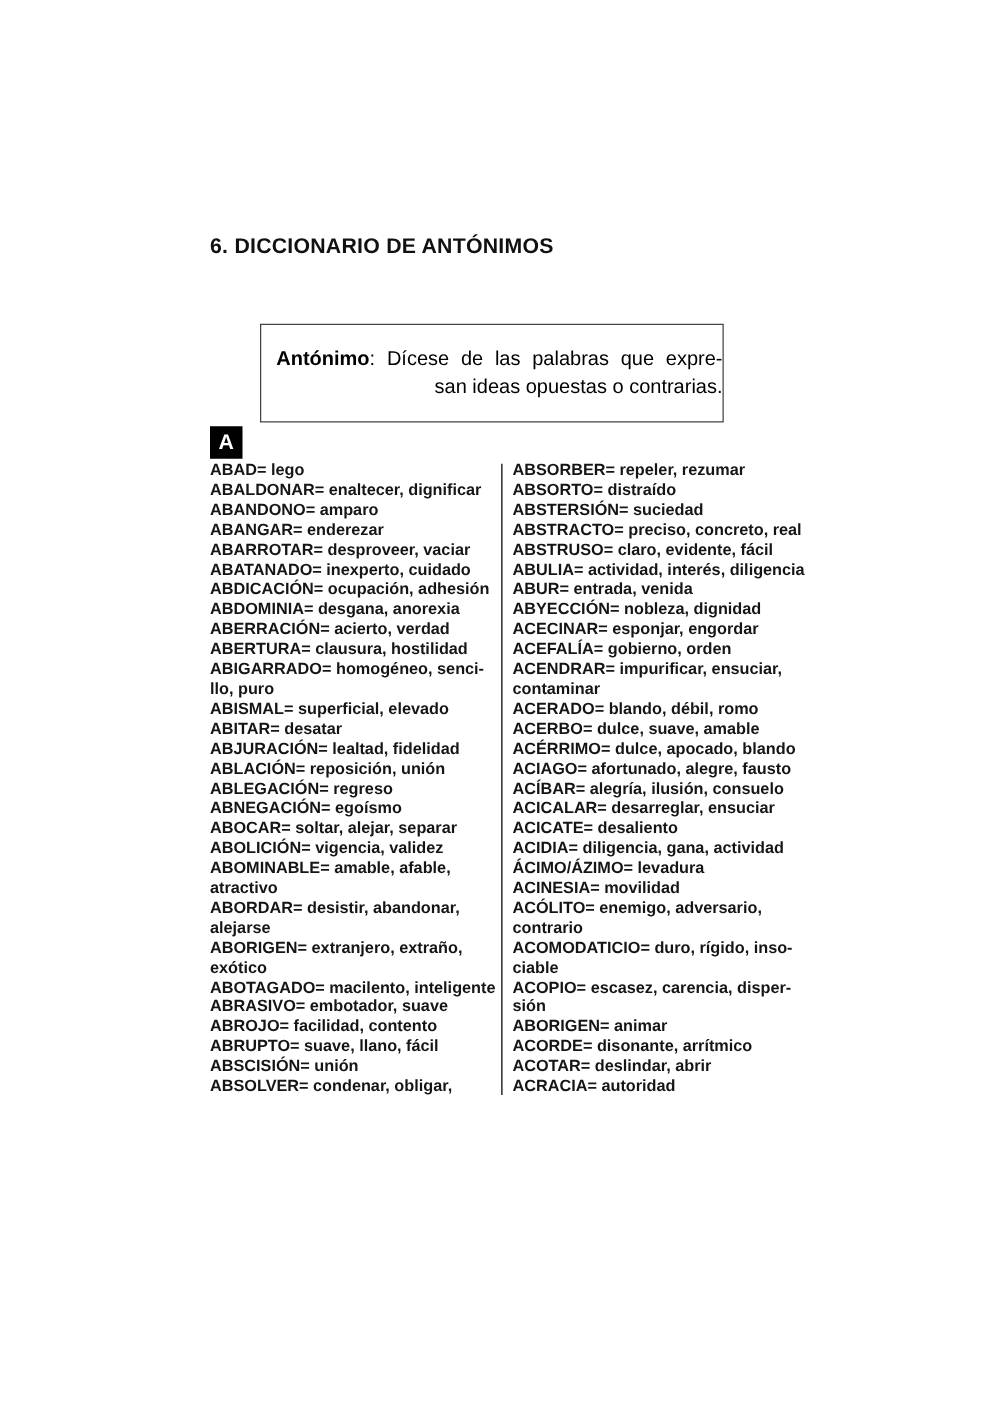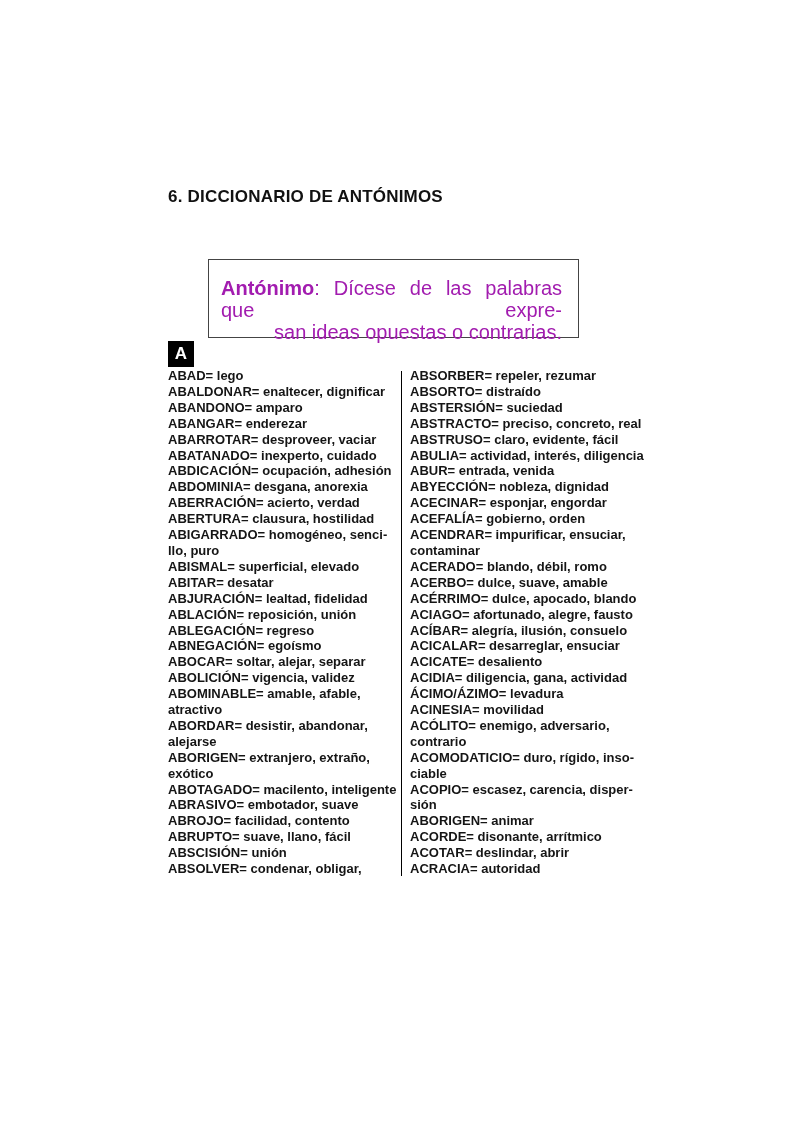--- a/index.html
+++ b/index.html
@@ -22,24 +22,24 @@
     color: #111;
     letter-spacing: 0.2px;
   }
   .def-box {
     position: absolute;
     left: 208px;
     top: 259px;
     width: 371px;
     height: 79px;
     border: 1px solid #444;
-    padding: 17px 16px 0 12px;
-    font-size: 20px;
+    padding: 17px 0 0 12px;
+    font-size: 16px;
     line-height: 22px;
-    color: #a21caf;
+    color: #000000;
   }
   .def-line1 { text-align: justify; text-align-last: justify; white-space: normal; }
   .def-line1 .bold { font-weight: bold; }
   .def-line2 { text-align: right; }
   .letter-badge {
     position: absolute;
     left: 168px;
     top: 341px;
     width: 26px;
     height: 26px;

